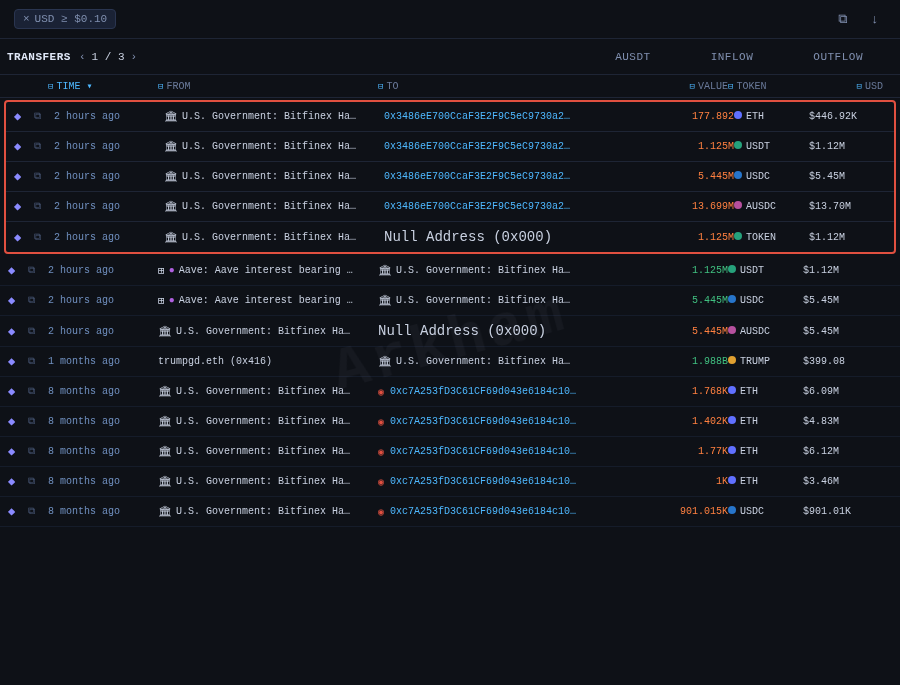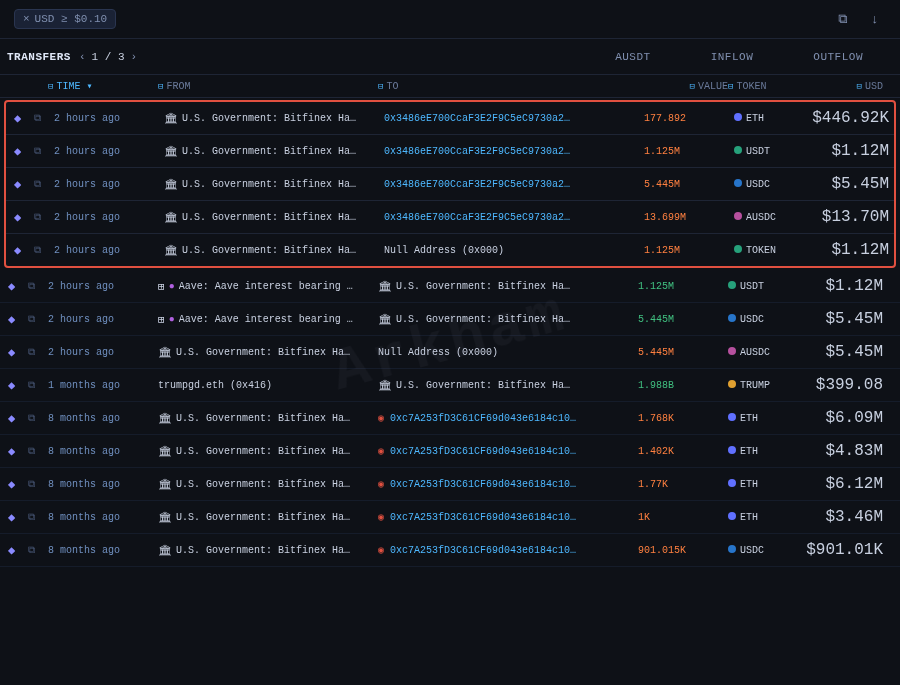--- a/index.html
+++ b/index.html
@@ -184,37 +184,38 @@
       color: #4eb8ff;
       font-size: 10px;
       white-space: nowrap;
       overflow: hidden;
       text-overflow: ellipsis;
       max-width: 190px;
     }
 
     .addr-text-secondary {
       color: #c8d0e0;
-      font-size: 10px;
+      font-size: 14px;
       white-space: nowrap;
       overflow: hidden;
       text-overflow: ellipsis;
       max-width: 230px;
     }
 
     .gov-label {
       color: #c8d0e0;
       font-size: 10px;
       white-space: nowrap;
       overflow: hidden;
       text-overflow: ellipsis;
       max-width: 180px;
     }
 
     .value-cell {
+      text-align: right;
       font-size: 10px;
     }
 
     .value-orange { color: #ff8040; }
     .value-green { color: #40c080; }
 
     .token-cell {
       display: flex;
       align-items: flex-start;
       gap: 4px;
@@ -229,22 +230,21 @@
       display: inline-block;
     }
     .dot-eth { background: #6070ff; }
     .dot-usdt { background: #26a17b; }
     .dot-usdc { background: #2775ca; }
     .dot-ausdc { background: #b6509e; }
     .dot-ausdt { background: #26a17b; }
     .dot-trump { background: #e0a030; }
 
     .usd-cell {
-      text-align: right;
-      font-size: 16px;
+      font-size: 10px;
       color: #c8d0e0;
     }
 
     .watermark {
       position: fixed;
       top: 50%;
       left: 50%;
       transform: translate(-50%, -50%) rotate(-15deg);
       font-size: 60px;
       color: rgba(200,208,224,0.04);

